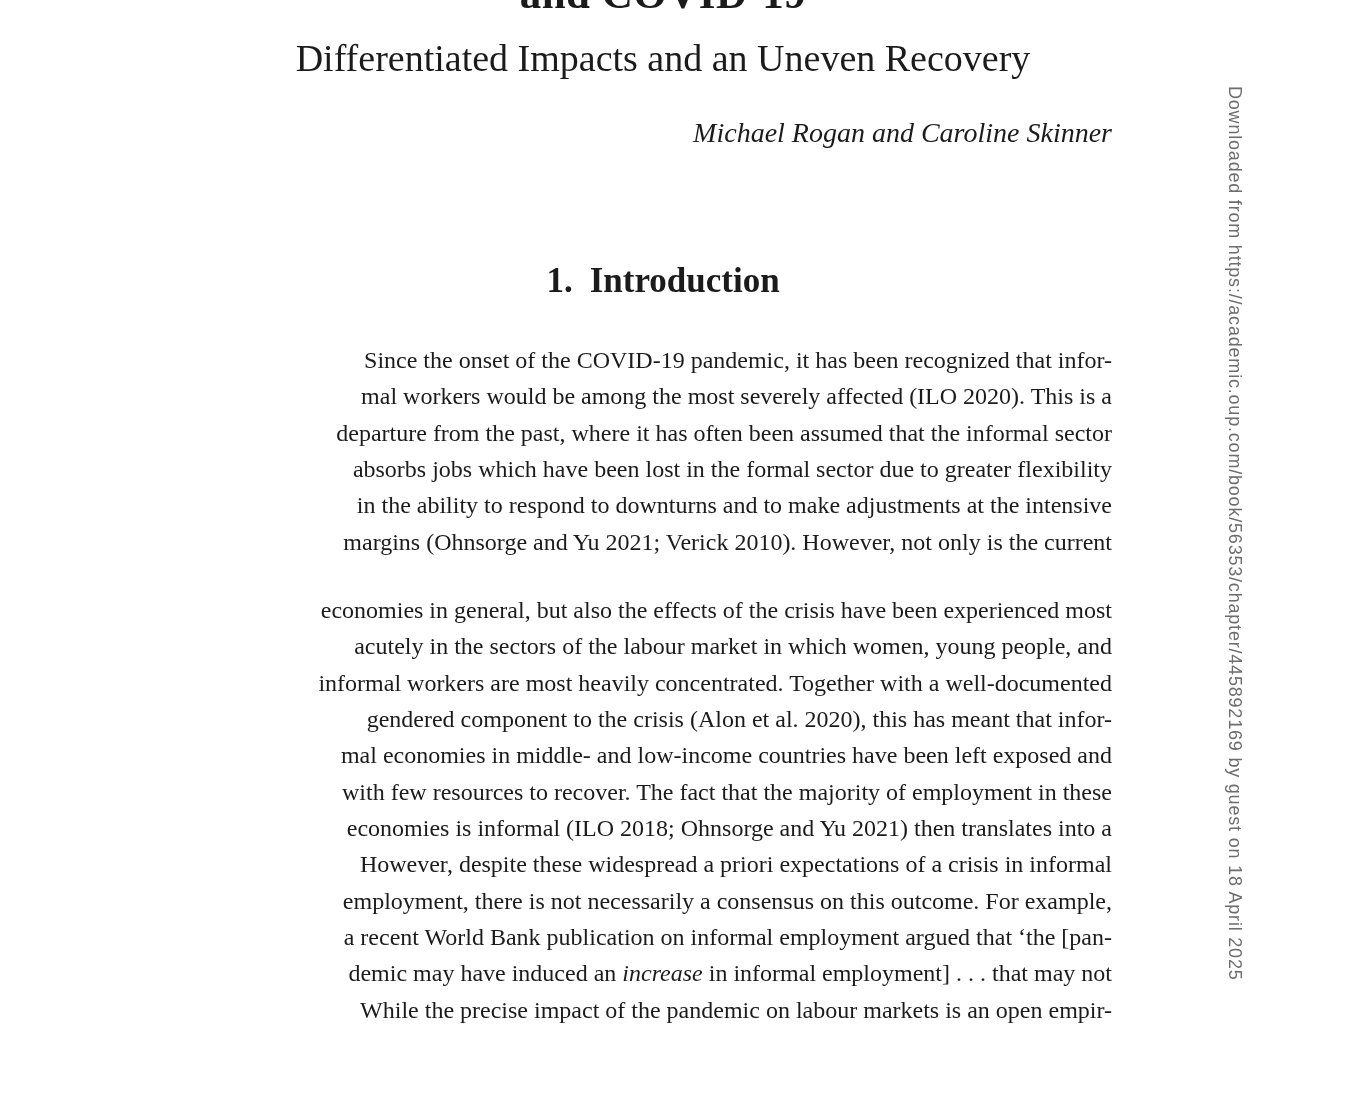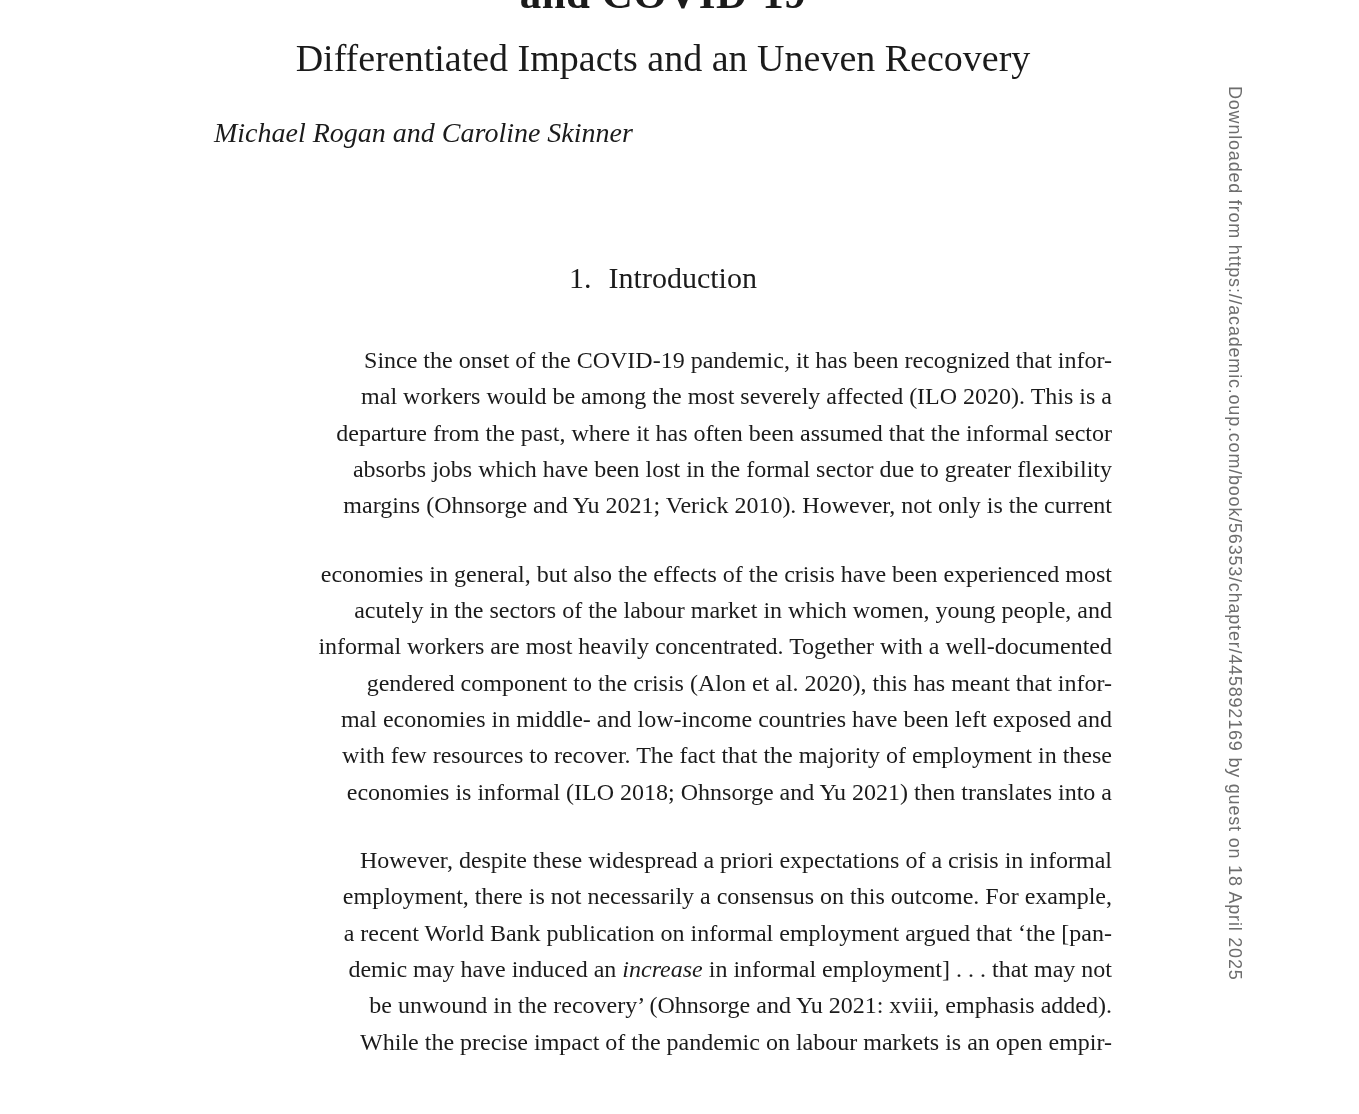--- a/index.html
+++ b/index.html
@@ -38,33 +38,33 @@
     text-align: center;
     font-size: 38px;
     font-weight: 400;
     line-height: 1.2;
   }
   .authors {
     position: absolute;
     top: 116px;
     left: 0;
     width: 100%;
-    text-align: left;
+    text-align: right;
     font-size: 28px;
     font-style: italic;
     line-height: 1.2;
   }
   .section-heading {
     position: absolute;
     top: 260px;
     left: 0;
     width: 100%;
     text-align: center;
-    font-size: 30px;
-    font-weight: 400;
+    font-size: 35px;
+    font-weight: 700;
     line-height: 1.2;
   }
   .sec-num { margin-right: 17px; }
   .body-text {
     position: absolute;
     top: 342px;
     left: 0;
     width: 898px;
     font-size: 24px;
     line-height: 36.33px;
@@ -94,33 +94,33 @@
     <div class="authors">Michael Rogan and Caroline Skinner</div>
     <div class="section-heading">
       <span class="sec-num">1.</span><span class="sec-title">Introduction</span>
     </div>
     <div class="body-text" id="body-text">
         <div>
           <div class="line" style="word-spacing: 0px;"><span>Since the onset of the COVID-19 pandemic, it has been recognized that infor-</span></div>
           <div class="line" style="word-spacing: 0px;"><span>mal workers would be among the most severely affected (ILO 2020). This is a</span></div>
           <div class="line" style="word-spacing: 0px;"><span>departure from the past, where it has often been assumed that the informal sector</span></div>
           <div class="line" style="word-spacing: 0px;"><span>absorbs jobs which have been lost in the formal sector due to greater flexibility</span></div>
+          <div class="line" style="word-spacing: 0px;"><span>in the ability to respond to downturns and to make adjustments at the intensive</span></div>
           <div class="line" style="word-spacing: 0px;"><span>margins (Ohnsorge and Yu 2021; Verick 2010). However, not only is the current</span></div>
           <div class="line" style="word-spacing: 0px; margin-top: 32px;"><span>economies in general, but also the effects of the crisis have been experienced most</span></div>
           <div class="line" style="word-spacing: 0px;"><span>acutely in the sectors of the labour market in which women, young people, and</span></div>
           <div class="line" style="word-spacing: 0px;"><span>informal workers are most heavily concentrated. Together with a well-documented</span></div>
           <div class="line" style="word-spacing: 0px;"><span>gendered component to the crisis (Alon et al. 2020), this has meant that infor-</span></div>
           <div class="line" style="word-spacing: 0px;"><span>mal economies in middle- and low-income countries have been left exposed and</span></div>
           <div class="line" style="word-spacing: 0px;"><span>with few resources to recover. The fact that the majority of employment in these</span></div>
           <div class="line" style="word-spacing: 0px;"><span>economies is informal (ILO 2018; Ohnsorge and Yu 2021) then translates into a</span></div>
         </div>
         <div>
-          <div class="line indent" style="word-spacing: 0px; margin-top: 32px;"><span>However, despite these widespread a priori expectations of a crisis in informal</span></div>
+          <div class="line indent" style="word-spacing: 0px;"><span>However, despite these widespread a priori expectations of a crisis in informal</span></div>
           <div class="line" style="word-spacing: 0px;"><span>employment, there is not necessarily a consensus on this outcome. For example,</span></div>
           <div class="line" style="word-spacing: 0px;"><span>a recent World Bank publication on informal employment argued that ‘the [pan-</span></div>
           <div class="line" style="word-spacing: 0px;"><span>demic may have induced an </span><em>increase</em><span> in informal employment] . . . that may not</span></div>
-          <div class="line" style="word-spacing: 0px;"><span>be unwound in the recovery’ (Ohnsorge and Yu 2021: xviii, emphasis added).</span></div>
           <div class="line" style="word-spacing: 0px;"><span>While the precise impact of the pandemic on labour markets is an open empir-</span></div>
         </div>
       </div>
   </div>
   <div class="watermark" style="color: rgb(109, 109, 109);">Downloaded from https://academic.oup.com/book/56353/chapter/445892169 by guest on 18 April 2025</div>
 </div>
 
 </body></html>

